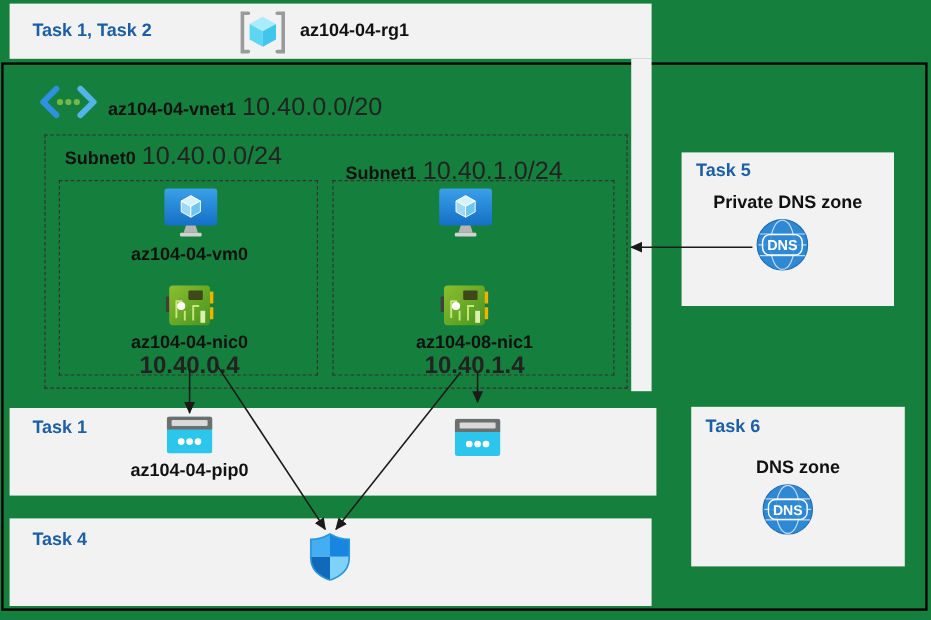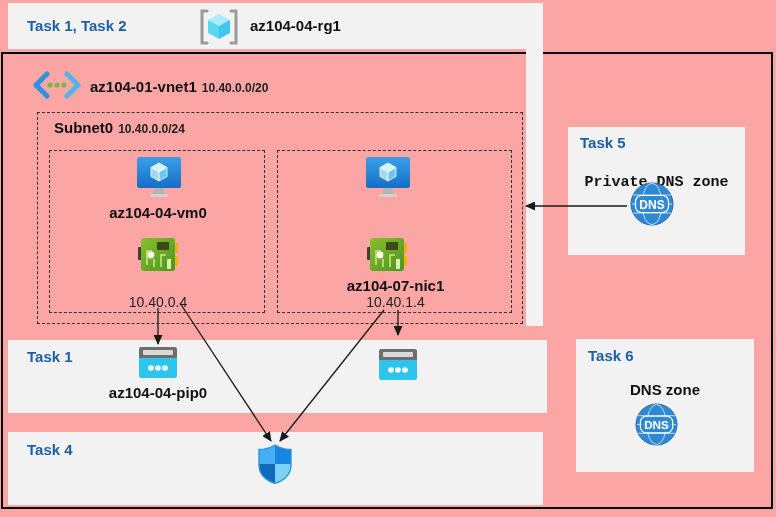--- a/index.html
+++ b/index.html
@@ -1,25 +1,25 @@
 <!DOCTYPE html>
 <html><head>
 <meta charset="utf-8">
 <style>
   html,body{margin:0;padding:0;background:#fff;}
   #stage{
-    position:relative;width:776px;height:517px;background:#fca5a5;overflow:hidden;
+    position:relative;width:776px;height:517px;background:#15803d;overflow:hidden;
     font-family:"Liberation Sans","DejaVu Sans",sans-serif;color:#111;
   }
   .abs{position:absolute;}
   .panel{background:#f2f2f2;}
   .task-label{font-size:15px;font-weight:bold;color:#1d5fa5;white-space:nowrap;}
   .name-bold{font-size:15px;font-weight:bold;color:#111;white-space:nowrap;}
-  .cidr{font-size:12px;font-weight:bold;color:#222;white-space:nowrap;}
-  .ip{font-size:14px;font-weight:normal;color:#222;white-space:nowrap;}
+  .cidr{font-size:21px;font-weight:normal;color:#222;white-space:nowrap;}
+  .ip{font-size:20px;font-weight:bold;color:#222;white-space:nowrap;}
   .center{text-align:center;}
   #canvas-border{left:1px;top:52px;width:772px;height:457px;border:2px solid #000;box-sizing:border-box;background:transparent;}
   .dashed{border:1px dashed #333;box-sizing:border-box;}
   .row{display:flex;align-items:baseline;gap:5px;}
   svg{display:block;}
   #arrow-layer{left:0;top:0;pointer-events:none;z-index:9;}
 </style>
 </head>
 <body>
 
@@ -46,21 +46,21 @@
   <span class="abs" style="left:33px;top:71px;">
     <svg width="48" height="28" viewBox="0 0 48 28">
       <path d="M14,3 L3,14 L14,25" fill="none" stroke="#2f8fe0" stroke-width="5" stroke-linecap="round" stroke-linejoin="round"></path>
       <path d="M34,3 L45,14 L34,25" fill="none" stroke="#54b4ea" stroke-width="5" stroke-linecap="round" stroke-linejoin="round"></path>
       <circle cx="17" cy="14" r="2.6" fill="#77b648"></circle>
       <circle cx="24" cy="14" r="2.6" fill="#77b648"></circle>
       <circle cx="31" cy="14" r="2.6" fill="#77b648"></circle>
     </svg>
   </span>
   <div class="abs row" style="left:90px;top:78px;">
-    <span class="name-bold">az104-01-vnet1</span>
+    <span class="name-bold">az104-04-vnet1</span>
     <span class="cidr">10.40.0.0/20</span>
   </div>
 
   <div class="abs dashed" style="left:37px;top:112px;width:486px;height:212px;"></div>
 
   <div class="abs row" style="left:54px;top:119px;">
     <span class="name-bold">Subnet0</span>
     <span class="cidr">10.40.0.0/24</span>
   </div>
   <div class="abs dashed" style="left:49px;top:150px;width:216px;height:163px;">
@@ -92,23 +92,28 @@
         <rect x="0" y="11" width="5" height="13" rx="1" fill="#3f3f3f"></rect>
         <rect x="35" y="7" width="5" height="10" rx="1" fill="#f2b200"></rect>
         <rect x="35" y="20" width="5" height="10" rx="1" fill="#f2b200"></rect>
         <rect x="3" y="2" width="34" height="33" rx="3" fill="url(#nicg0)"></rect>
         <rect x="19" y="6" width="12" height="8" rx="1" fill="#40471b"></rect>
         <path d="M9,29 V15 H14 M16,31 V23 M23,31 V19 H28" fill="none" stroke="#c8e67e" stroke-width="1.6"></path>
         <circle cx="13" cy="19" r="3.4" fill="#ffffff"></circle>
         <rect x="29" y="23" width="4" height="10" fill="#dcefae"></rect>
       </svg>
     </span>
+    <div class="abs name-bold center" style="left:0;top:126px;width:216px;">az104-04-nic0</div>
     <div class="abs ip center" style="left:0;top:143px;width:216px;">10.40.0.4</div>
   </div>
 
+  <div class="abs row" style="left:288px;top:131px;">
+    <span class="name-bold">Subnet1</span>
+    <span class="cidr">10.40.1.0/24</span>
+  </div>
   <div class="abs dashed" style="left:277px;top:150px;width:235px;height:163px;">
     <span class="abs" style="left:87px;top:5px;">
       <svg width="46" height="42" viewBox="0 0 46 42">
         <defs>
             <linearGradient id="vmg1" x1="0" y1="0" x2="0" y2="1">
           <stop offset="0" stop-color="#3aa0e8"></stop>
               <stop offset="1" stop-color="#146fc6"></stop>
             </linearGradient>
           </defs>
         <rect x="1" y="1" width="44" height="31" rx="2.5" fill="url(#vmg1)"></rect>
@@ -130,21 +135,21 @@
         <rect x="0" y="11" width="5" height="13" rx="1" fill="#3f3f3f"></rect>
         <rect x="35" y="7" width="5" height="10" rx="1" fill="#f2b200"></rect>
         <rect x="35" y="20" width="5" height="10" rx="1" fill="#f2b200"></rect>
         <rect x="3" y="2" width="34" height="33" rx="3" fill="url(#nicg1)"></rect>
         <rect x="19" y="6" width="12" height="8" rx="1" fill="#40471b"></rect>
         <path d="M9,29 V15 H14 M16,31 V23 M23,31 V19 H28" fill="none" stroke="#c8e67e" stroke-width="1.6"></path>
         <circle cx="13" cy="19" r="3.4" fill="#ffffff"></circle>
         <rect x="29" y="23" width="4" height="10" fill="#dcefae"></rect>
       </svg>
     </span>
-    <div class="abs name-bold center" style="left:0;top:126px;width:235px;">az104-07-nic1</div>
+    <div class="abs name-bold center" style="left:0;top:126px;width:235px;">az104-08-nic1</div>
     <div class="abs ip center" style="left:0;top:143px;width:235px;">10.40.1.4</div>
   </div>
 
   <div class="abs panel" style="left:8px;top:340px;width:539px;height:73px;">
     <div class="abs task-label" style="left:19px;top:8px;">Task 1</div>
     <span class="abs" style="left:131px;top:7px;">
       <svg width="38" height="31" viewBox="0 0 38 31">
         <rect x="0" y="0" width="38" height="31" rx="2.5" fill="#2cc5ec"></rect>
         <path d="M0,11 V2.5 A2.5,2.5 0 0 1 2.5,0 H35.5 A2.5,2.5 0 0 1 38,2.5 V11 Z" fill="#6e6e6e"></path>
         <rect x="4" y="3" width="30" height="5" rx="1" fill="#d9d9d9"></rect>
@@ -181,21 +186,21 @@
           <rect x="0" y="20" width="18" height="20" fill="#1169bb"></rect>
           <rect x="18" y="20" width="18" height="20" fill="#7fd2f7"></rect>
         </g>
         <path d="M18,1 C24,4.5 30,5.5 34,5.5 V21 C34,31.5 26.5,36.5 18,39.5 C9.5,36.5 2,31.5 2,21 V5.5 C6,5.5 12,4.5 18,1 Z" fill="none" stroke="#2a96e0" stroke-width="1.4"></path>
       </svg>
     </span>
   </div>
 
   <div class="abs panel" style="left:568px;top:127px;width:177px;height:128px;">
     <div class="abs task-label" style="left:12px;top:7px;">Task 5</div>
-    <div class="abs name-bold center" style="left:0;top:47px;width:177px;font-family:Liberation Mono, monospace;">Private DNS zone</div>
+    <div class="abs name-bold center" style="left:0;top:33px;width:177px;">Private DNS zone</div>
     <span class="abs" style="left:62px;top:55px;">
       <svg width="44" height="44" viewBox="0 0 44 44">
         <circle cx="22" cy="22" r="21" fill="#2e88d4" stroke="#1f6db4" stroke-width="1"></circle>
         <ellipse cx="22" cy="22" rx="10" ry="20.5" fill="none" stroke="#ffffff" stroke-width="1" opacity="0.7"></ellipse>
         <path d="M3,13 H41 M2,22 H42 M3,31 H41" stroke="#ffffff" stroke-width="1" opacity="0.7" fill="none"></path>
         <rect x="5.5" y="13.5" width="33" height="17" rx="6" fill="#2e88d4" opacity="0.85"></rect>
         <rect x="5.5" y="13.5" width="33" height="17" rx="6" fill="none" stroke="#ffffff" stroke-width="1.2"></rect>
         <text x="22" y="26.5" text-anchor="middle" font-size="12" font-weight="bold" fill="#ffffff" font-family="Liberation Sans, sans-serif">DNS</text>
       </svg>
     </span>

